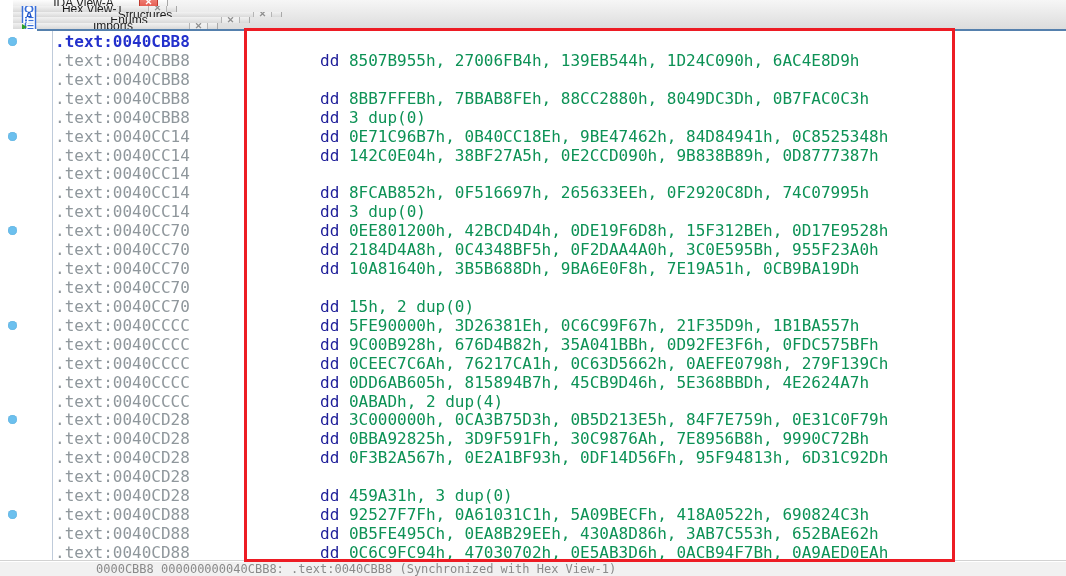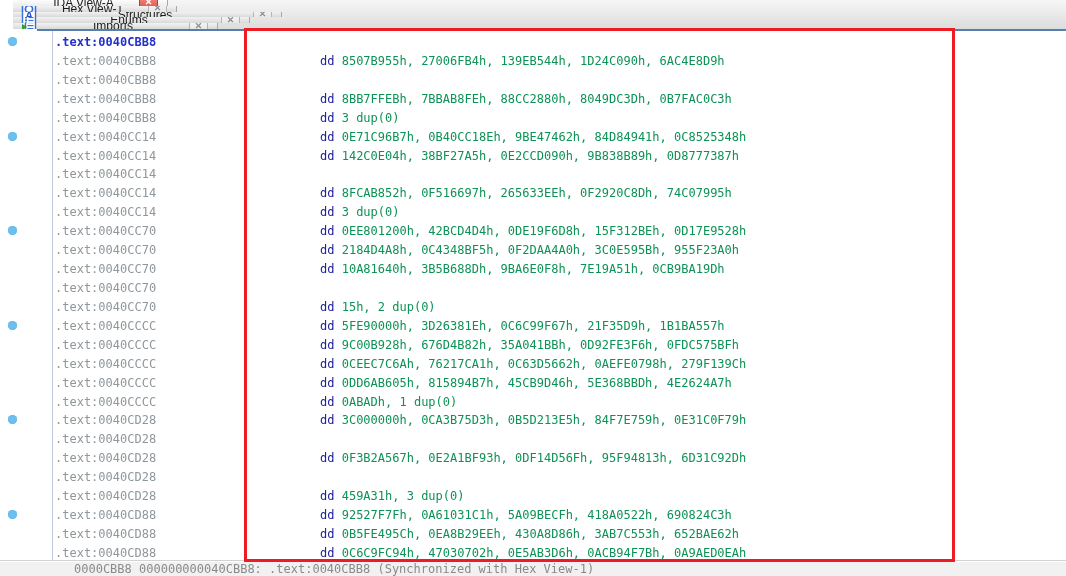--- a/index.html
+++ b/index.html
@@ -51,21 +51,21 @@
   }
   .tab-underline{
     position:absolute;left:37px;right:0;top:29px;height:2px;
     background:var(--tab-underline,#5580ad);
   }
   
   .listing{
     position:absolute;left:0;top:31px;right:0;height:531px;
     padding-top:2px;
     font-family:"DejaVu Sans Mono", monospace;
-    font-size:12px;
+    font-size:16px;
     background:#fff;
     overflow:hidden;
   }
   .row{display:flex;height:18.93px;line-height:18.93px;white-space:pre;}
   .gutter{flex:0 0 55px;position:relative;}
   .dot{
     position:absolute;left:8px;top:4px;
     width:9px;height:9px;border-radius:50%;
     background:var(--dot-blue,#6cc0ee);
     box-shadow:inset 0 0 1px #3f96c9;
@@ -95,21 +95,21 @@
     pointer-events:none;
     z-index:20;
   }
   
   .statusbar{
     position:absolute;left:0;right:0;top:562px;height:14px;
     background:#f1f1f1;
     font-family:"DejaVu Sans Mono", monospace;
     font-size:12px;line-height:15px;
     color:#8a8a8a;
-    padding-left:74px;
+    padding-left:96px;
     overflow:hidden;
     white-space:nowrap;
   }
 </style>
 </head>
 <body>
 
 <div class="app">
 
   <div class="tabbar">
@@ -197,23 +197,23 @@
       <div class="row"><span class="gutter"></span><span class="addr">.text:0040CC14</span><span class="code"><span class="kw">dd</span><span class="ops"> 3 dup(0)</span></span></div>
       <div class="row"><span class="gutter"><span class="dot"></span></span><span class="addr">.text:0040CC70</span><span class="code"><span class="kw">dd</span><span class="ops"> 0EE801200h, 42BCD4D4h, 0DE19F6D8h, 15F312BEh, 0D17E9528h</span></span></div>
       <div class="row"><span class="gutter"></span><span class="addr">.text:0040CC70</span><span class="code"><span class="kw">dd</span><span class="ops"> 2184D4A8h, 0C4348BF5h, 0F2DAA4A0h, 3C0E595Bh, 955F23A0h</span></span></div>
       <div class="row"><span class="gutter"></span><span class="addr">.text:0040CC70</span><span class="code"><span class="kw">dd</span><span class="ops"> 10A81640h, 3B5B688Dh, 9BA6E0F8h, 7E19A51h, 0CB9BA19Dh</span></span></div>
       <div class="row"><span class="gutter"></span><span class="addr">.text:0040CC70</span></div>
       <div class="row"><span class="gutter"></span><span class="addr">.text:0040CC70</span><span class="code"><span class="kw">dd</span><span class="ops"> 15h, 2 dup(0)</span></span></div>
       <div class="row"><span class="gutter"><span class="dot"></span></span><span class="addr">.text:0040CCCC</span><span class="code"><span class="kw">dd</span><span class="ops"> 5FE90000h, 3D26381Eh, 0C6C99F67h, 21F35D9h, 1B1BA557h</span></span></div>
       <div class="row"><span class="gutter"></span><span class="addr">.text:0040CCCC</span><span class="code"><span class="kw">dd</span><span class="ops"> 9C00B928h, 676D4B82h, 35A041BBh, 0D92FE3F6h, 0FDC575BFh</span></span></div>
       <div class="row"><span class="gutter"></span><span class="addr">.text:0040CCCC</span><span class="code"><span class="kw">dd</span><span class="ops"> 0CEEC7C6Ah, 76217CA1h, 0C63D5662h, 0AEFE0798h, 279F139Ch</span></span></div>
       <div class="row"><span class="gutter"></span><span class="addr">.text:0040CCCC</span><span class="code"><span class="kw">dd</span><span class="ops"> 0DD6AB605h, 815894B7h, 45CB9D46h, 5E368BBDh, 4E2624A7h</span></span></div>
-      <div class="row"><span class="gutter"></span><span class="addr">.text:0040CCCC</span><span class="code"><span class="kw">dd</span><span class="ops"> 0ABADh, 1 dup(0)</span></span></div>
+      <div class="row"><span class="gutter"></span><span class="addr">.text:0040CCCC</span><span class="code"><span class="kw">dd</span><span class="ops"> 0ABADh, 2 dup(4)</span></span></div>
       <div class="row"><span class="gutter"><span class="dot"></span></span><span class="addr">.text:0040CD28</span><span class="code"><span class="kw">dd</span><span class="ops"> 3C000000h, 0CA3B75D3h, 0B5D213E5h, 84F7E759h, 0E31C0F79h</span></span></div>
-      <div class="row"><span class="gutter"></span><span class="addr">.text:0040CD28</span></div>
+      <div class="row"><span class="gutter"></span><span class="addr">.text:0040CD28</span><span class="code"><span class="kw">dd</span><span class="ops"> 0BBA92825h, 3D9F591Fh, 30C9876Ah, 7E8956B8h, 9990C72Bh</span></span></div>
       <div class="row"><span class="gutter"></span><span class="addr">.text:0040CD28</span><span class="code"><span class="kw">dd</span><span class="ops"> 0F3B2A567h, 0E2A1BF93h, 0DF14D56Fh, 95F94813h, 6D31C92Dh</span></span></div>
       <div class="row"><span class="gutter"></span><span class="addr">.text:0040CD28</span></div>
       <div class="row"><span class="gutter"></span><span class="addr">.text:0040CD28</span><span class="code"><span class="kw">dd</span><span class="ops"> 459A31h, 3 dup(0)</span></span></div>
       <div class="row"><span class="gutter"><span class="dot"></span></span><span class="addr">.text:0040CD88</span><span class="code"><span class="kw">dd</span><span class="ops"> 92527F7Fh, 0A61031C1h, 5A09BECFh, 418A0522h, 690824C3h</span></span></div>
       <div class="row"><span class="gutter"></span><span class="addr">.text:0040CD88</span><span class="code"><span class="kw">dd</span><span class="ops"> 0B5FE495Ch, 0EA8B29EEh, 430A8D86h, 3AB7C553h, 652BAE62h</span></span></div>
       <div class="row"><span class="gutter"></span><span class="addr">.text:0040CD88</span><span class="code"><span class="kw">dd</span><span class="ops"> 0C6C9FC94h, 47030702h, 0E5AB3D6h, 0ACB94F7Bh, 0A9AED0EAh</span></span></div>
     </div>
   <div class="pane-vline"></div>
   <div class="pane-hline"></div>
 

